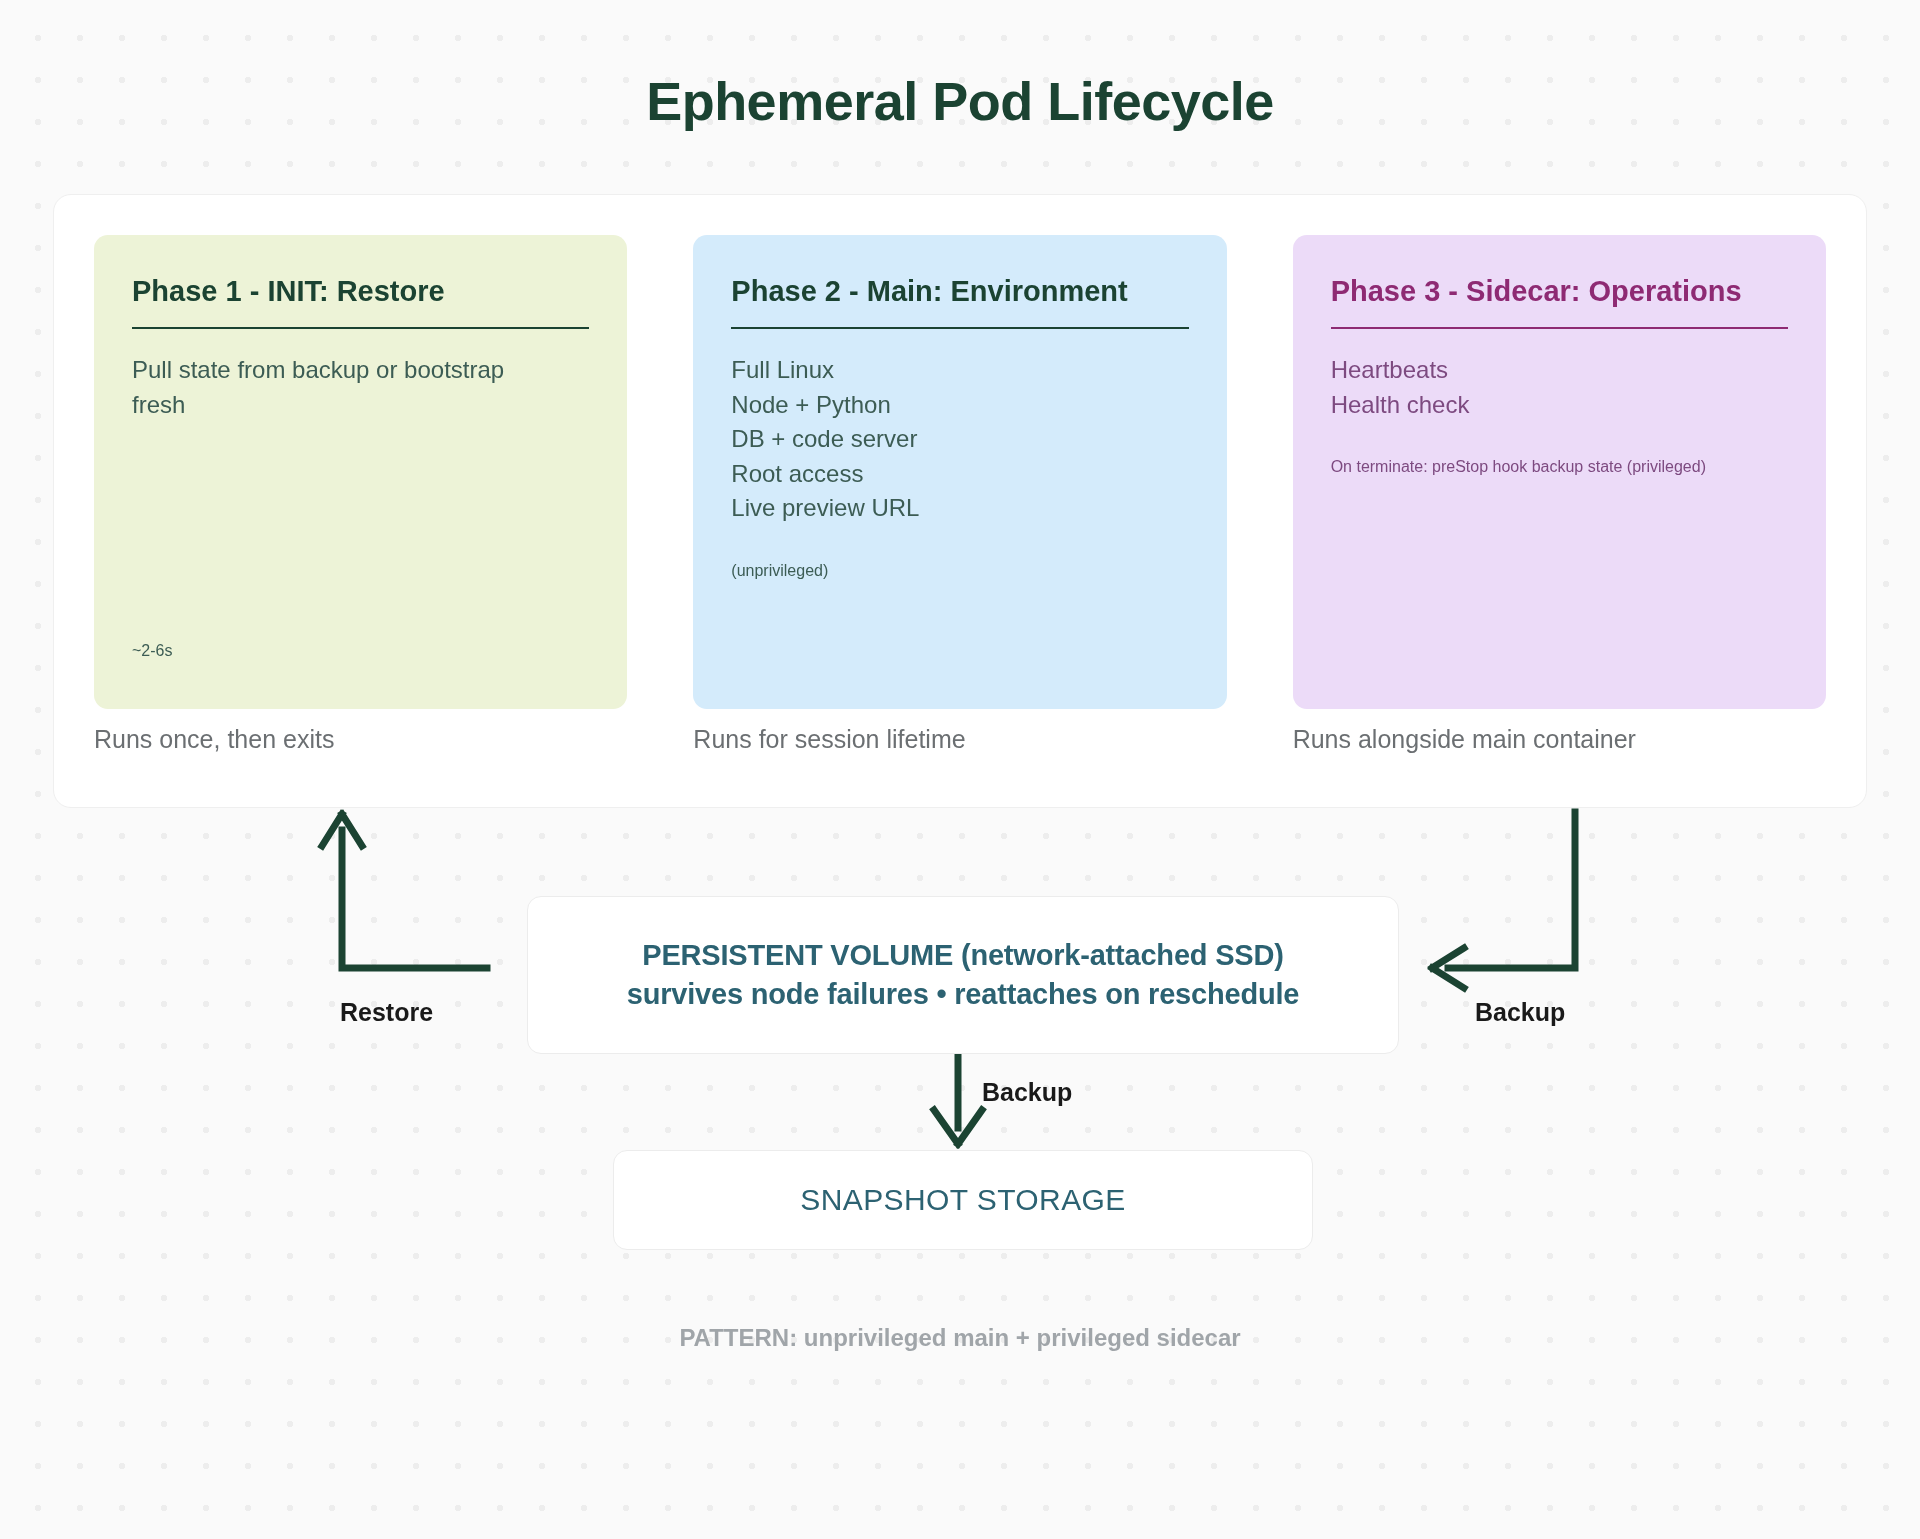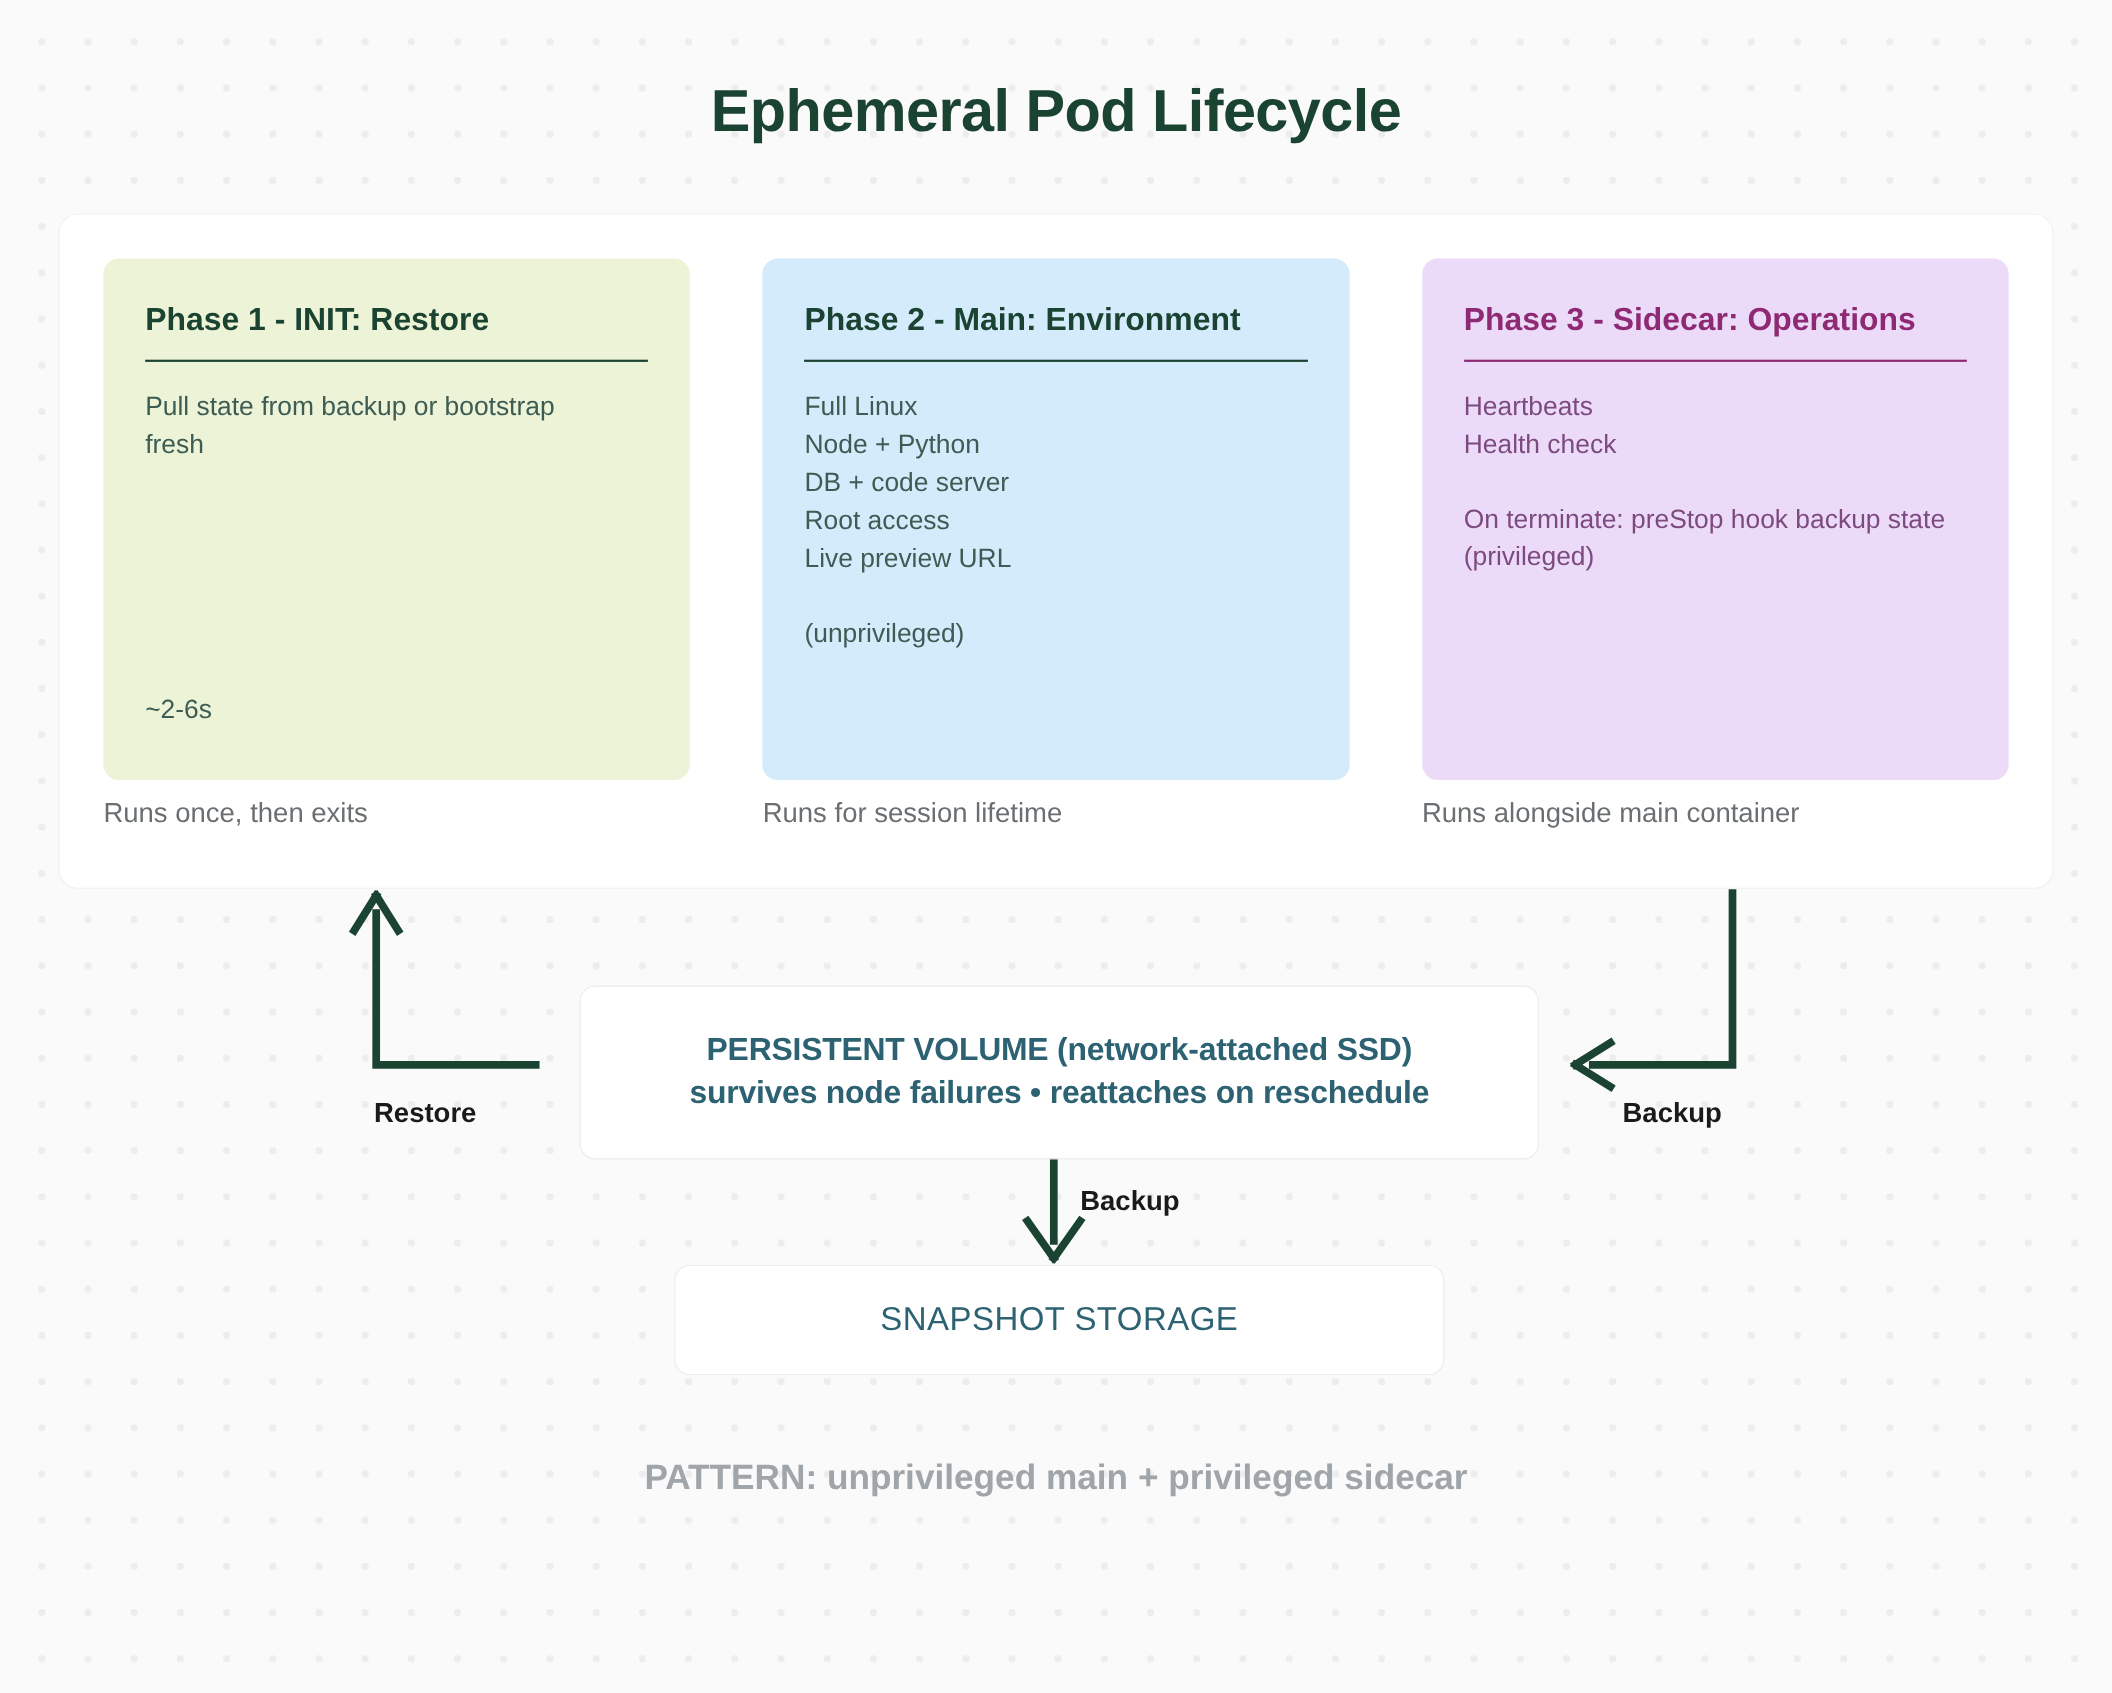--- a/index.html
+++ b/index.html
@@ -82,21 +82,21 @@
 
   .phase-lines { line-height: 1.44; }
 
   .phase-line {
     font-size: 24px;
   }
   .c1 .phase-line, .c2 .phase-line { color: #3c5c54; }
   .c3 .phase-line { color: #7d4a80; }
 
   .phase-note {
-    font-size: 24px;
+    font-size: 16px;
     margin-top: 34px;
     line-height: 1.42;
   }
   .c1 .phase-note, .c2 .phase-note { color: #3c5c54; }
   .c3 .phase-note { color: #7d4a80; }
 
   .phase-note.pinned-bottom {
     position: absolute;
     bottom: 46px;
     left: 38px;
@@ -183,21 +183,21 @@
     pointer-events: none;
   }
 
   
   .pattern-note {
     position: absolute;
     left: 0;
     top: 1322px;
     width: 1920px;
     text-align: center;
-    font-size: 32px;
+    font-size: 24px;
     font-weight: bold;
     color: #a0a5a9;
     line-height: 1.36;
   }
 </style>
 </head>
 <body>
 
 <h1 class="page-title">Ephemeral Pod Lifecycle</h1>
 

